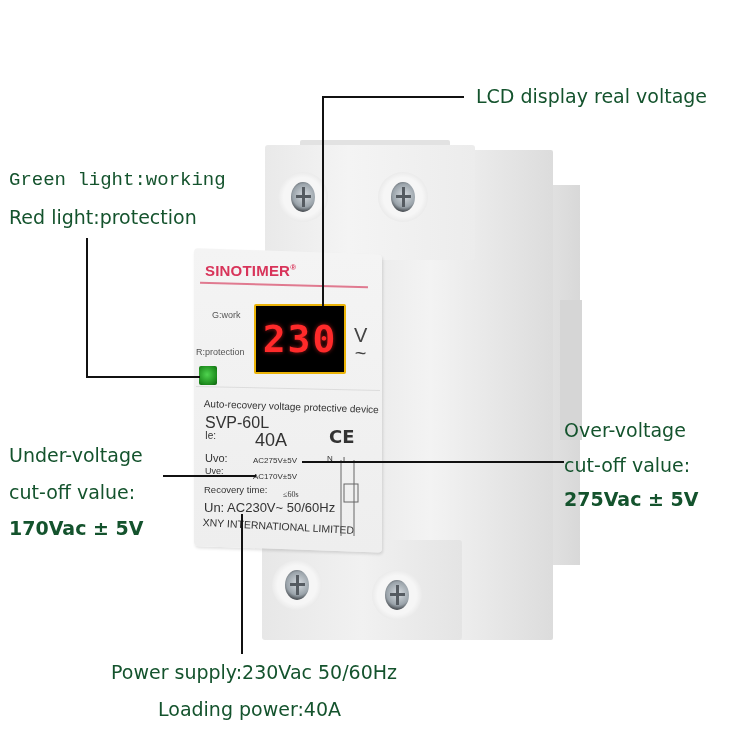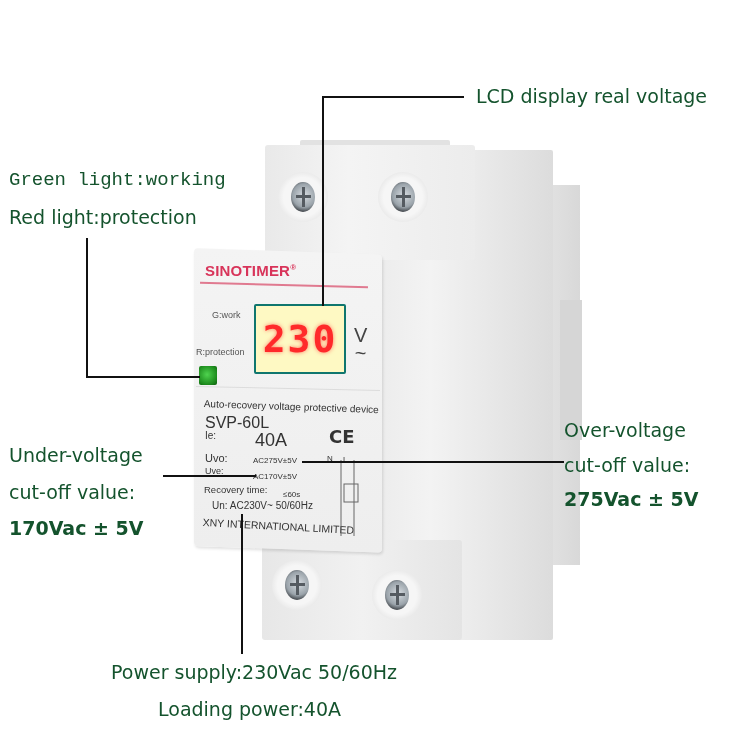--- a/index.html
+++ b/index.html
@@ -20,21 +20,21 @@
   .screw-ring { width:50px; height:50px; border-radius:50%; background:radial-gradient(circle,#f6f6f6 55%,#e4e4e4 80%,#d9d9d9); }
   .screw { position:absolute; left:13px; top:10px; width:24px; height:30px; border-radius:50%; background:radial-gradient(circle at 55% 45%,#d8dde2,#9aa3aa 55%,#3b3f44 80%); }
   .screw::before, .screw::after { content:""; position:absolute; background:#555b61; }
   .screw::before { left:11px; top:5px; width:3px; height:20px; }
   .screw::after { left:5px; top:13px; width:15px; height:3px; }
 
   .brand { left:205px; top:262px; font-family:"Liberation Sans", sans-serif; font-weight:bold; font-size:15px; color:#d8345a; letter-spacing:0.2px; }
   .brand sup { font-size:8px; }
   .brand-rule { left:200px; top:284px; width:168px; height:2px; background:#e07a90; transform:rotate(1.5deg); }
   .label-small { font-family:"Liberation Sans", sans-serif; font-size:9px; color:#555; }
-  .lcd { left:254px; top:304px; width:88px; height:66px; background:#fef9c3; border:2px solid #0f766e; border-radius:2px; display:flex; align-items:center; justify-content:center; }
+  .lcd { left:254px; top:304px; width:88px; height:66px; background:#000000; border:2px solid #eab308; border-radius:2px; display:flex; align-items:center; justify-content:center; }
   .lcd-digits { font-family:"DejaVu Sans Mono", monospace; font-size:38px; font-weight:bold; color:#ff2a2a; letter-spacing:2px; text-shadow:0 0 4px rgba(255,40,40,.6); }
   .unit { left:354px; top:326px; font-family:"Liberation Sans", sans-serif; font-size:20px; color:#444; line-height:18px; text-align:center; }
   .led { left:199px; top:366px; width:18px; height:19px; background:radial-gradient(circle at 45% 45%,#4fd34f,#1c8a1c 70%,#0f5a0f); border-radius:2px; }
   .divider { left:196px; top:388px; width:184px; height:1px; background:#dcdcdc; transform:rotate(1.2deg); }
   .spec { font-family:"Liberation Sans", sans-serif; color:#333; white-space:nowrap; }
   .spec-title { left:204px; top:398px; font-size:10px; transform:rotate(2deg); transform-origin:left top; }
   .model { left:205px; top:414px; font-size:16px; }
   .ce { left:329px; top:426px; font-size:18px; color:#333;font-weight:bold; }
   .schem { left:338px; top:458px; width:24px; height:80px; }
 </style>
@@ -82,22 +82,22 @@
 
 <div class="abs spec spec-title">Auto-recovery voltage protective device</div>
 <div class="abs spec model">SVP-60L</div>
 <div class="abs spec" style="left:205px;top:430px;font-size:10px;">Ie:</div>
 <div class="abs spec" style="left:255px;top:430px;font-size:18px;">40A</div>
 <div class="abs spec" style="left:205px;top:452px;font-size:11px;">Uvo:</div>
 <div class="abs spec" style="left:253px;top:456px;font-size:8px;">AC275V±5V</div>
 <div class="abs spec" style="left:205px;top:466px;font-size:9px;">Uve:</div>
 <div class="abs spec" style="left:253px;top:472px;font-size:8px;">AC170V±5V</div>
 <div class="abs spec" style="left:204px;top:484px;font-size:9.5px;">Recovery time:</div>
-<div class="abs spec" style="left:283px;top:490px;font-size:8px;">≤60s</div>
-<div class="abs spec" style="left:212px;top:500px;font-size:10px;text-align:right;">Un: AC230V~ 50/60Hz</div>
+<div class="abs spec" style="left:283px;top:490px;font-size:8px;font-family:Liberation Serif, serif;">≤60s</div>
+<div class="abs spec" style="left:204px;top:500px;font-size:13px;text-align:right;">Un: AC230V~ 50/60Hz</div>
 <div class="abs spec" style="left:203px;top:516px;font-size:10.5px;transform:rotate(3deg);transform-origin:left top;">XNY INTERNATIONAL LIMITED</div>
 <div class="abs ce">CE</div>
 <div class="abs spec" style="left:327px;top:454px;font-size:8px;">N</div>
 <div class="abs spec" style="left:343px;top:455px;font-size:8px;">L</div>
 <svg class="abs schem" viewBox="0 0 24 80">
   <line x1="3" y1="2" x2="3" y2="78" stroke="#666" stroke-width="1"></line>
   <line x1="16" y1="2" x2="16" y2="78" stroke="#666" stroke-width="1"></line>
   <rect x="6" y="26" width="14" height="18" fill="none" stroke="#666" stroke-width="1"></rect>
 </svg>
 

